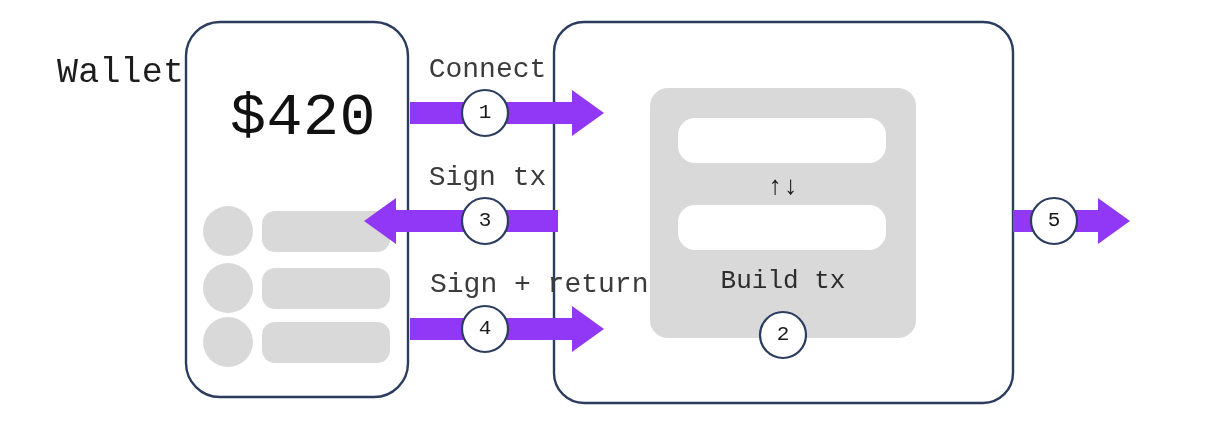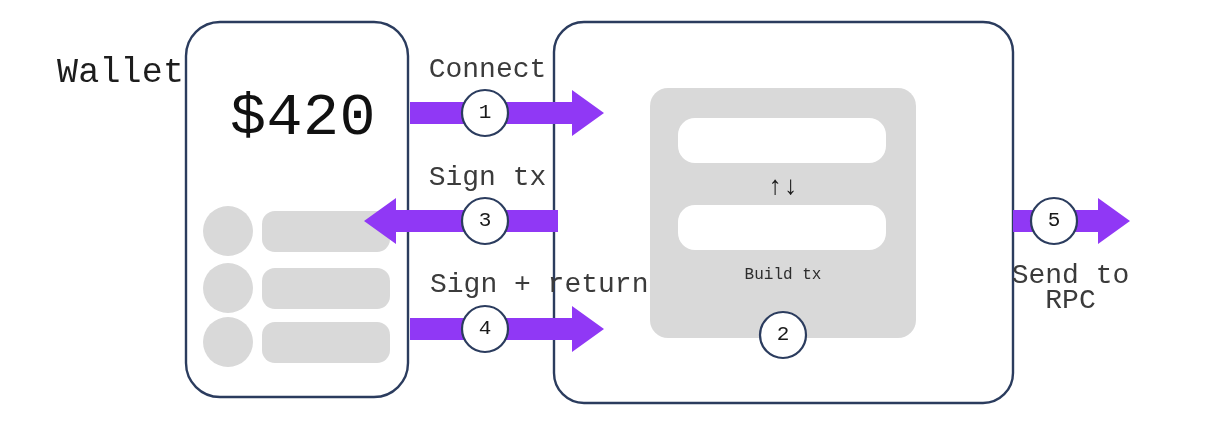--- a/index.html
+++ b/index.html
@@ -57,21 +57,21 @@
   #label-sendtx  { left: 405px; top: 165px; width: 165px; }
   #label-sign    { left: 390px; top: 272px; width: 195px; margin-left: 40px; }
   #label-rpc     { left: 1008px; top: 263px; width: 125px; }
 
   .build-label {
     position: absolute;
     left: 650px;
     top: 266px;
     width: 266px;
     text-align: center;
-    font-size: 16px;
+    font-size: 26px;
     color: #2d2d2d;
     white-space: nowrap;
   }
 
   .swap-icon {
     position: absolute;
     left: 650px;
     top: 172px;
     width: 266px;
     text-align: center;
@@ -141,24 +141,20 @@
 
 
   <div class="balance">$420</div>
 
   <div class="step-label" id="label-connect">Connect</div>
 
   <div class="step-label" id="label-sendtx">Sign tx</div>
 
   <div class="step-label" id="label-sign">Sign + return</div>
 
-  <div class="step-label" id="label-rpc">
-    <div>Send to</div>
-    <div>RPC</div>
-  </div>
 
   <div class="swap-icon">↑↓</div>
 
   <div class="build-label">Build tx</div>
 
   <div class="badge-num" style="left:461px; top:89px;">1</div>
   <div class="badge-num" style="left:461px; top:197px;">3</div>
   <div class="badge-num" style="left:461px; top:305px;">4</div>
   <div class="badge-num" style="left:759px; top:311px;">2</div>
   <div class="badge-num" style="left:1030px; top:197px;">5</div>

